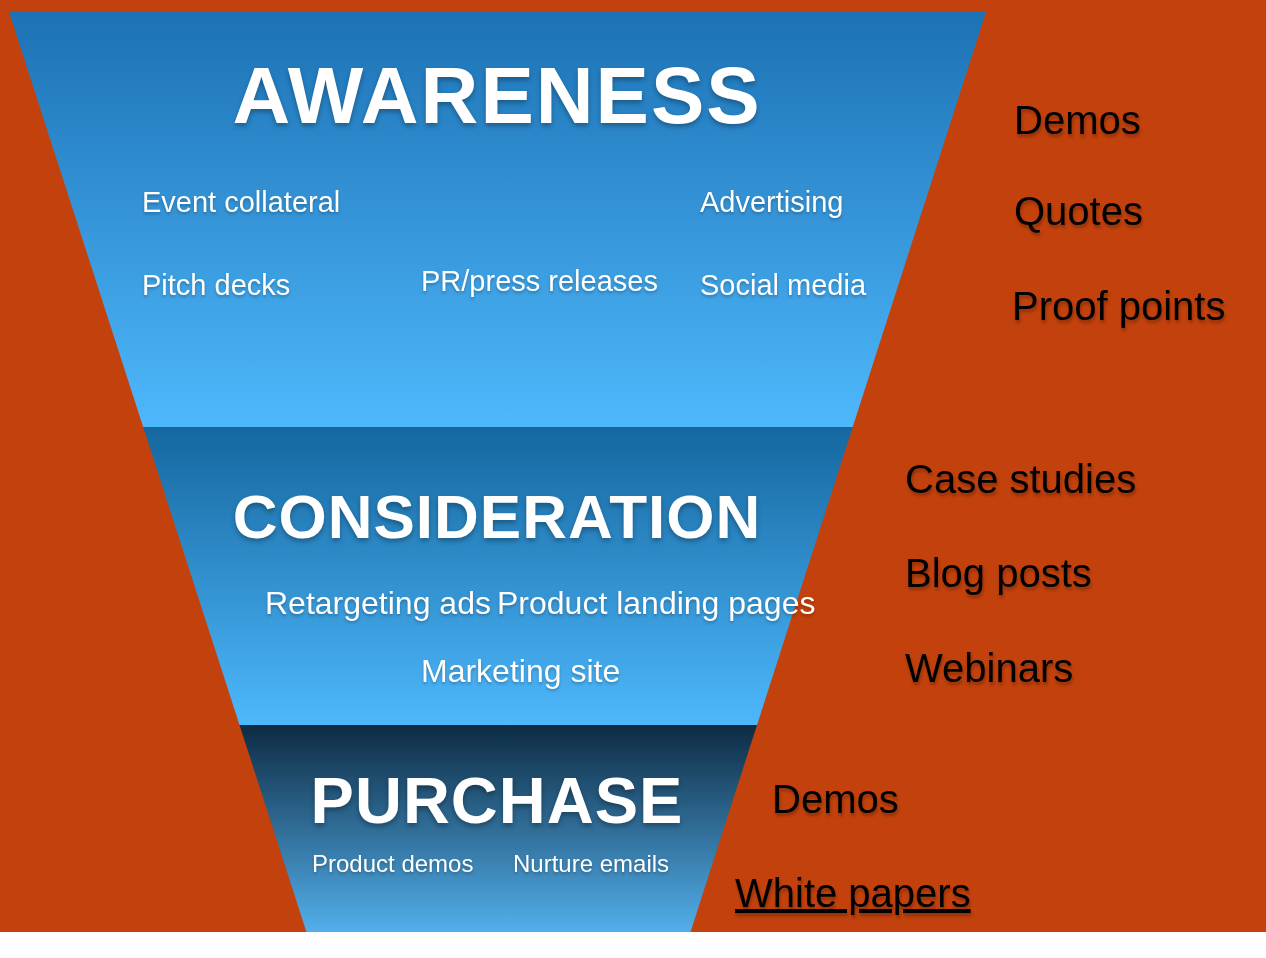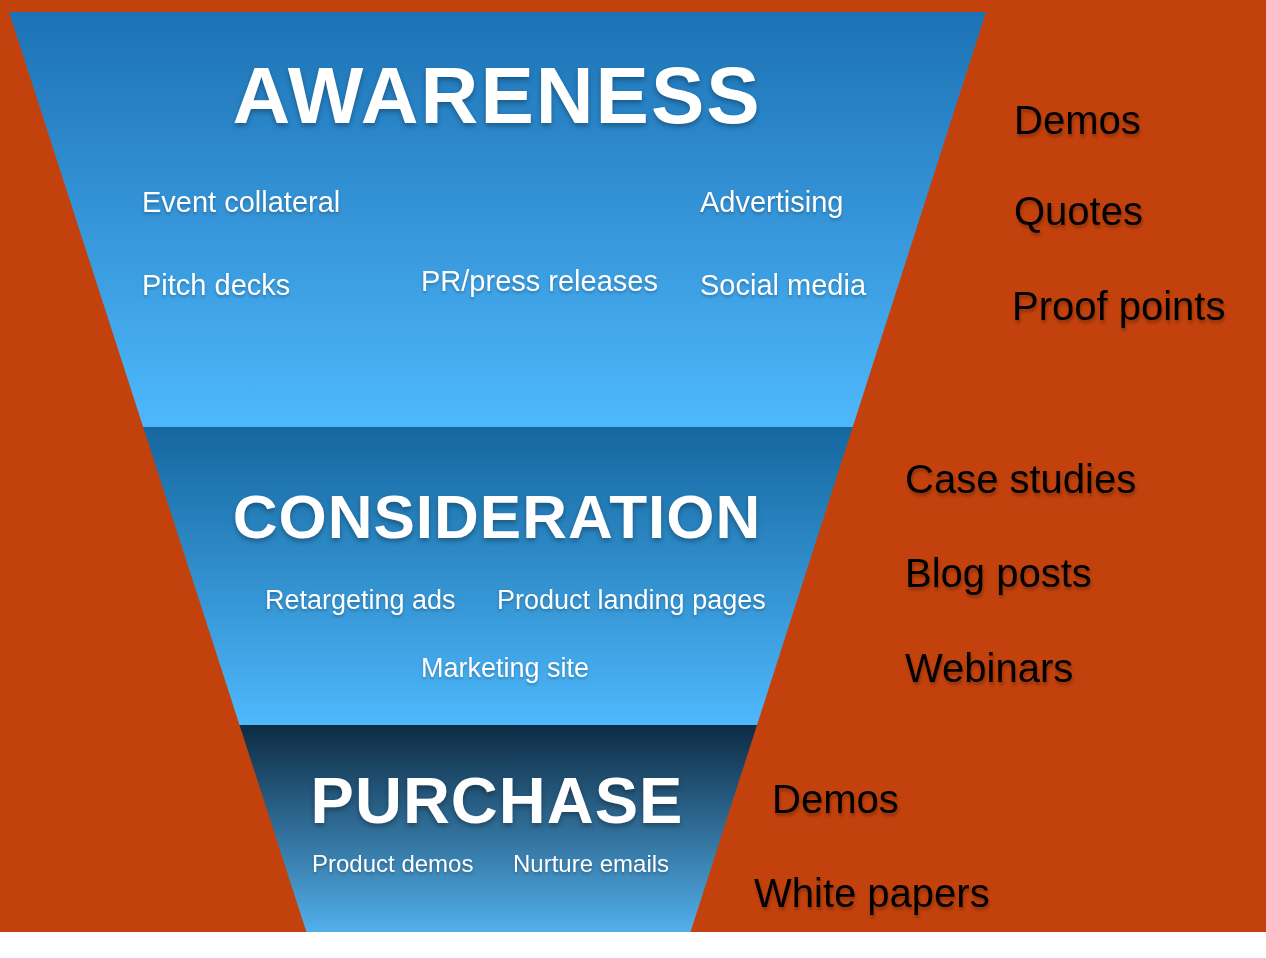--- a/index.html
+++ b/index.html
@@ -44,21 +44,21 @@
   .title-purchase      { top: 768px; font-size: 65px; letter-spacing: 1px; }
 
   .item {
     position: absolute;
     color: #ffffff;
     line-height: 1.1;
     text-shadow: 0 2px 3px rgba(0,0,0,0.25);
     white-space: nowrap;
   }
   .item-a { font-size: 29px; }   
-  .item-c { font-size: 27px; }   
+  .item-c { font-size: 32px; }   
   .item-p { font-size: 24px; }   
 
   .i-event       { left: 142px; top: 187px; }
   .i-advertising { left: 700px; top: 187px; }
   .i-pr          { left: 421px; top: 242px; margin-top: 24px; }
   .i-pitch       { left: 142px; top: 270px; }
   .i-social      { left: 700px; top: 270px; }
 
   .i-retargeting { left: 265px; top: 586px; }
   .i-landing     { left: 497px; top: 586px; }
@@ -77,21 +77,21 @@
   }
   .s-logos   { left: 1014px; top: 98px;  }
   .s-quotes  { left: 1014px; top: 189px; }
   .s-proof   { left: 1012px; top: 284px; }
 
   .s-case    { left: 905px; top: 457px; }
   .s-blog    { left: 905px; top: 551px; }
   .s-webinar { left: 905px; top: 646px; }
 
   .s-demos   { left: 772px; top: 777px; }
-  .s-white   { left: 754px; top: 871px; }
+  .s-white   { left: 735px; top: 871px; text-decoration: underline; }
 </style>
 </head>
 <body>
 
 <div class="canvas">
 
   <div class="funnel">
     <div class="band band-awareness" style="background: linear-gradient(rgb(28, 114, 180) 0%, rgb(78, 184, 252) 100%);"></div>
     <div class="band band-consideration" style="background: linear-gradient(rgb(21, 103, 159) 0%, rgb(78, 184, 252) 100%);"></div>
     <div class="band band-purchase" style="background: linear-gradient(rgb(13, 43, 67) 0%, rgb(86, 182, 244) 100%);"></div>

